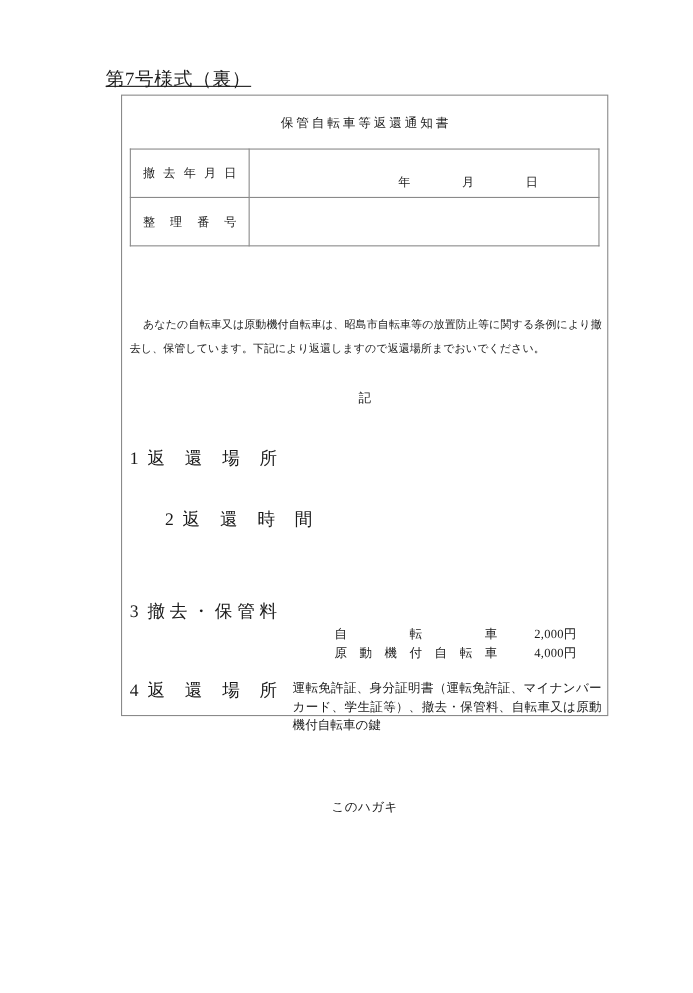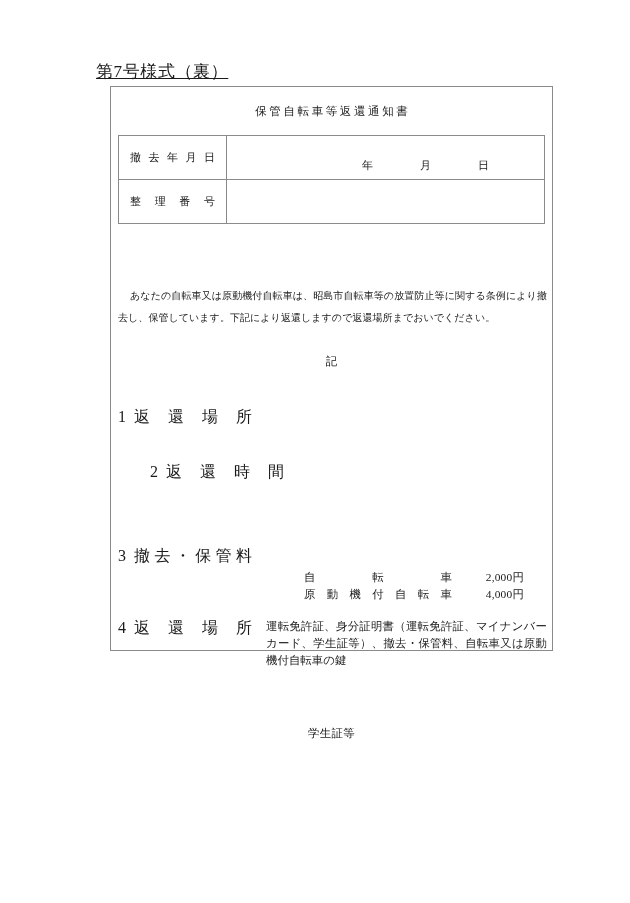--- a/index.html
+++ b/index.html
@@ -242,16 +242,16 @@
         <span class="fee-name">原動機付自転車</span><span class="fee-amount">4,000円</span>
       </div>
     </div>
 
     <div class="item item-4">
       <span class="num">4</span><span class="heading">返還場所</span>
     </div>
 
     <div class="needed-block">運転免許証、身分証明書（運転免許証、マイナンバーカード、学生証等）、撤去・保管料、自転車又は原動機付自転車の鍵</div>
 
-    <div class="signature">学生証等</div>
+    <div class="signature">このハガキ</div>
 
   </div>
 </div>
 
 </body></html>

